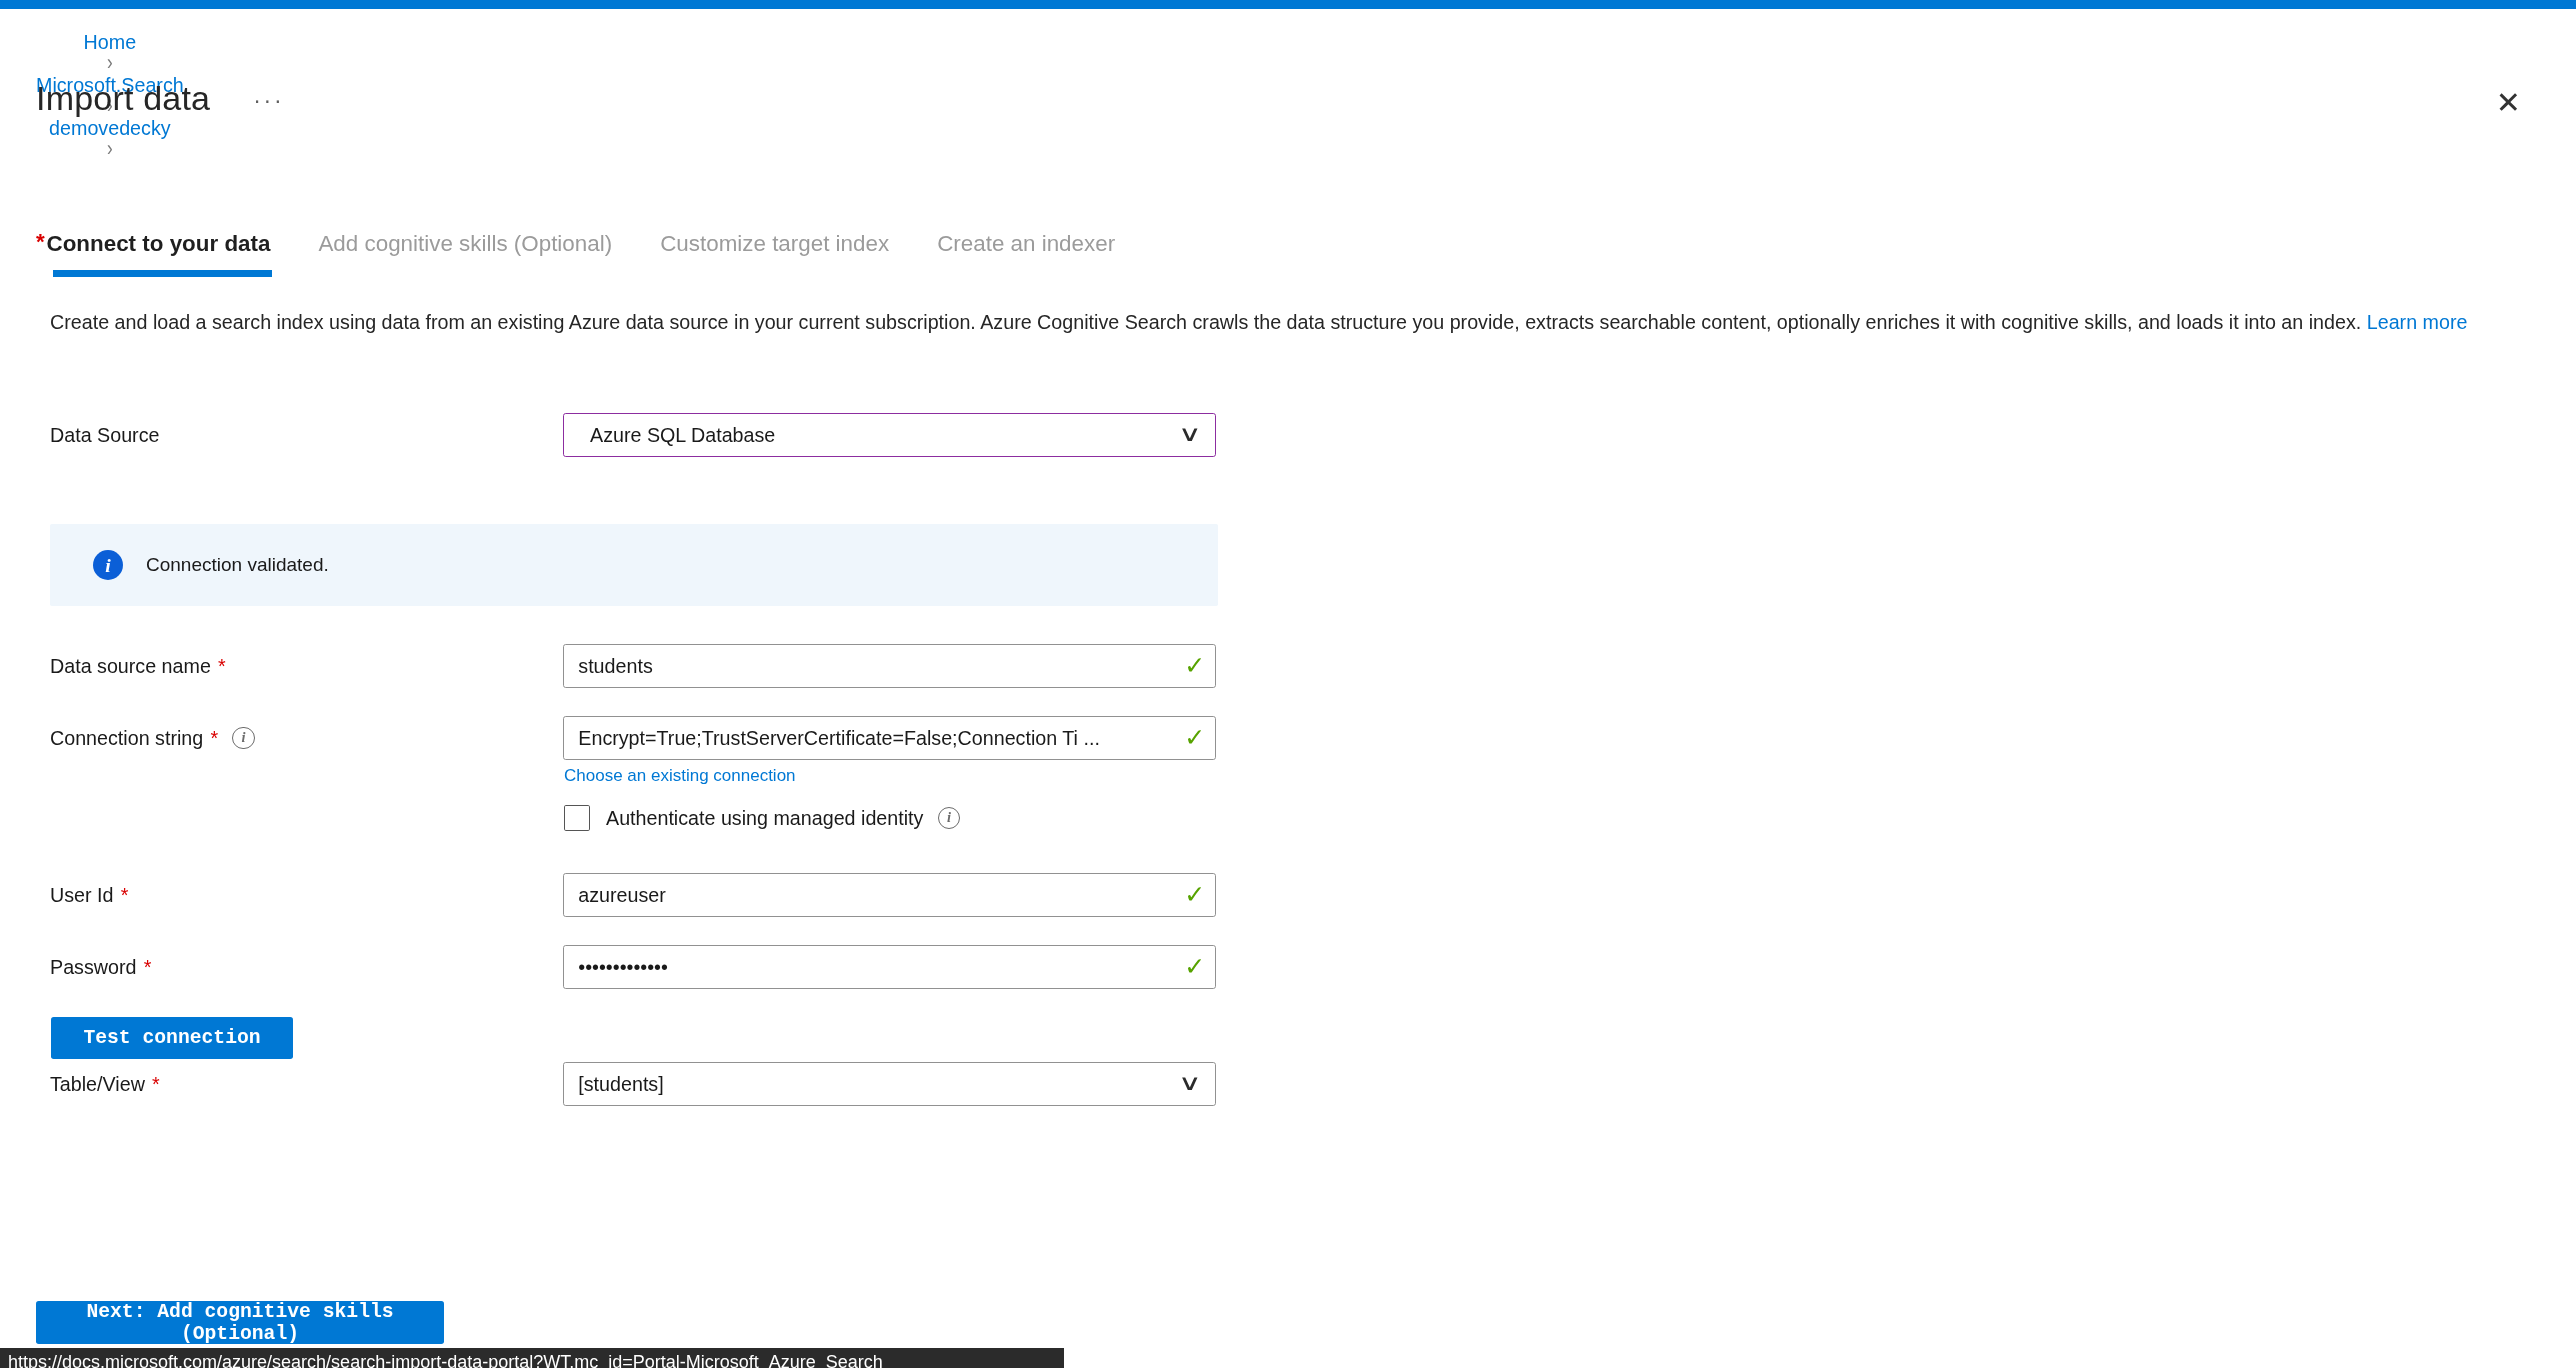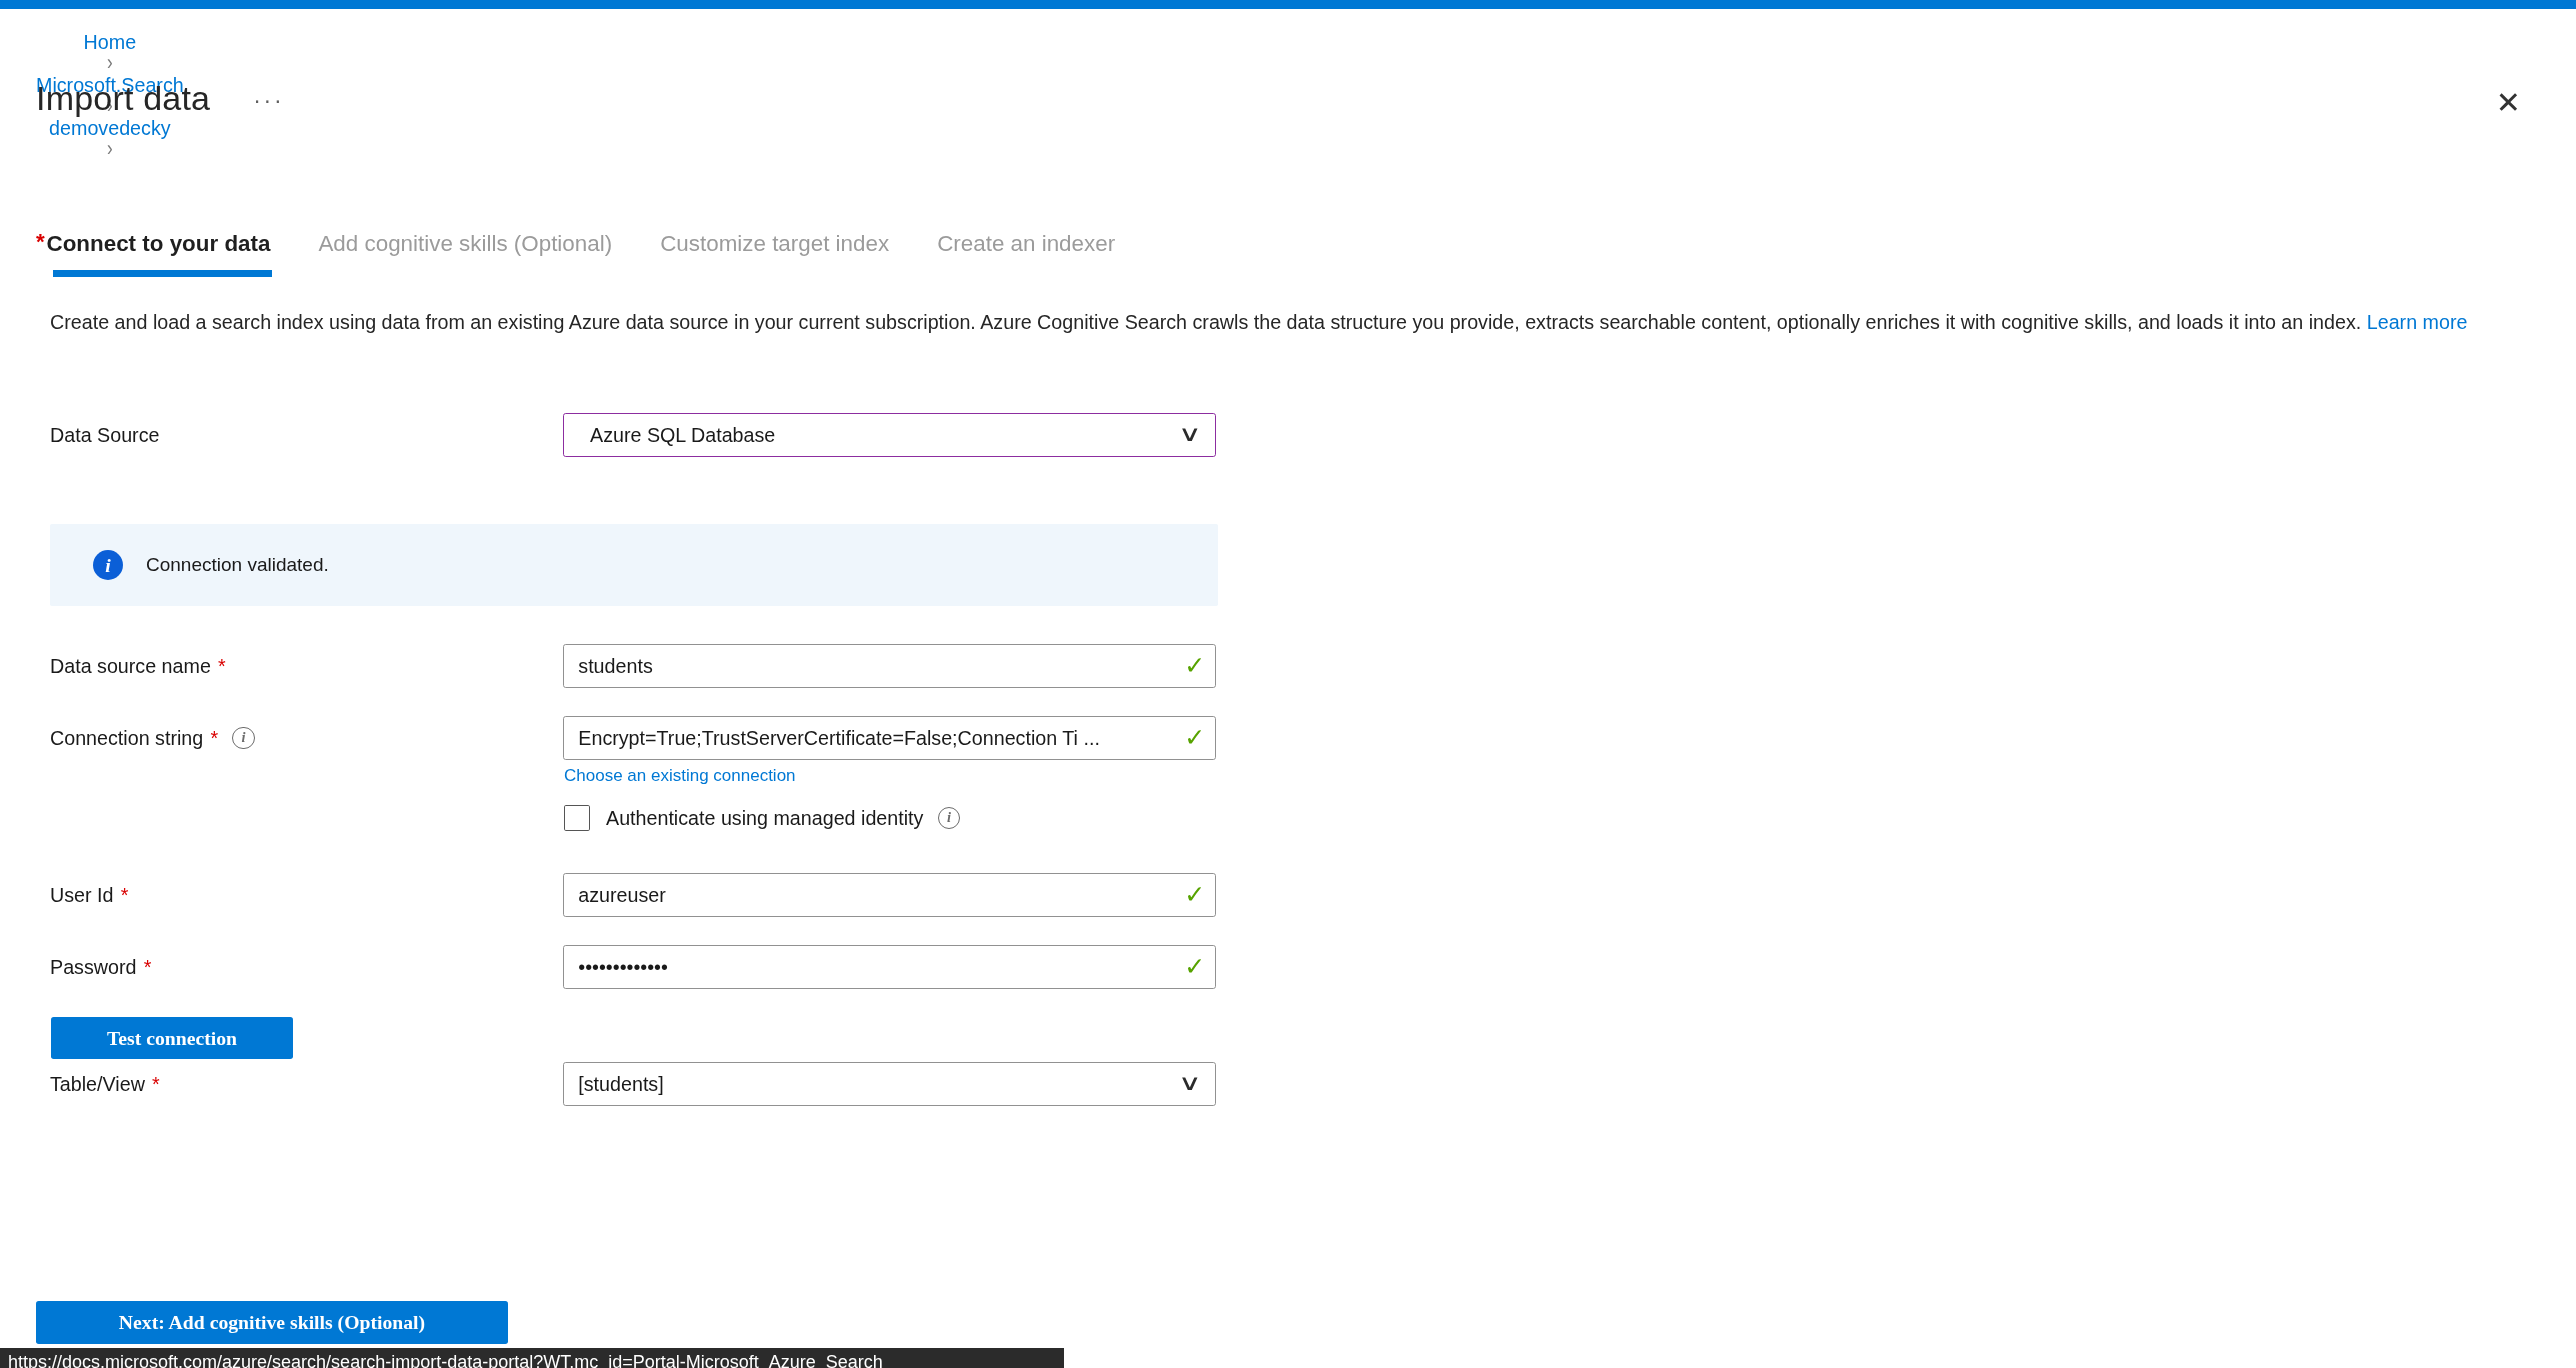--- a/index.html
+++ b/index.html
@@ -111,24 +111,24 @@
     appearance: none; -webkit-appearance: none;
     width: 26px; height: 26px; border: 1.8px solid #555555; border-radius: 1.8px;
     background: #fff; cursor: pointer; margin: 0;
   }
   .checkbox-label { font-size: 19.7px; color: #1a1a1a; margin-left: 16px; }
 
   
   .btn-primary {
     background: #0078d4; color: #ffffff; border: none; border-radius: 2.7px;
     font-size: 19.7px; font-weight: 700; cursor: pointer;
-    font-family: Liberation Serif, serif;
+    font-family: Liberation Mono, monospace;
   }
   .test-btn { position: absolute; left: 51px; top: 1008px; width: 242px; height: 42px; }
-  .next-btn { position: absolute; left: 36px; top: 1292px; width: 472px; height: 43px; }
+  .next-btn { position: absolute; left: 36px; top: 1292px; width: 408px; height: 43px; }
 
   
   .statusbar {
     position: absolute; left: 0; top: 1339px;
     width: 1064px; height: 29.5px;
     background: #2b2b2b; color: #ffffff;
     font-size: 18px; line-height: 29.5px; padding-left: 8px;
     white-space: nowrap;
   }
 

